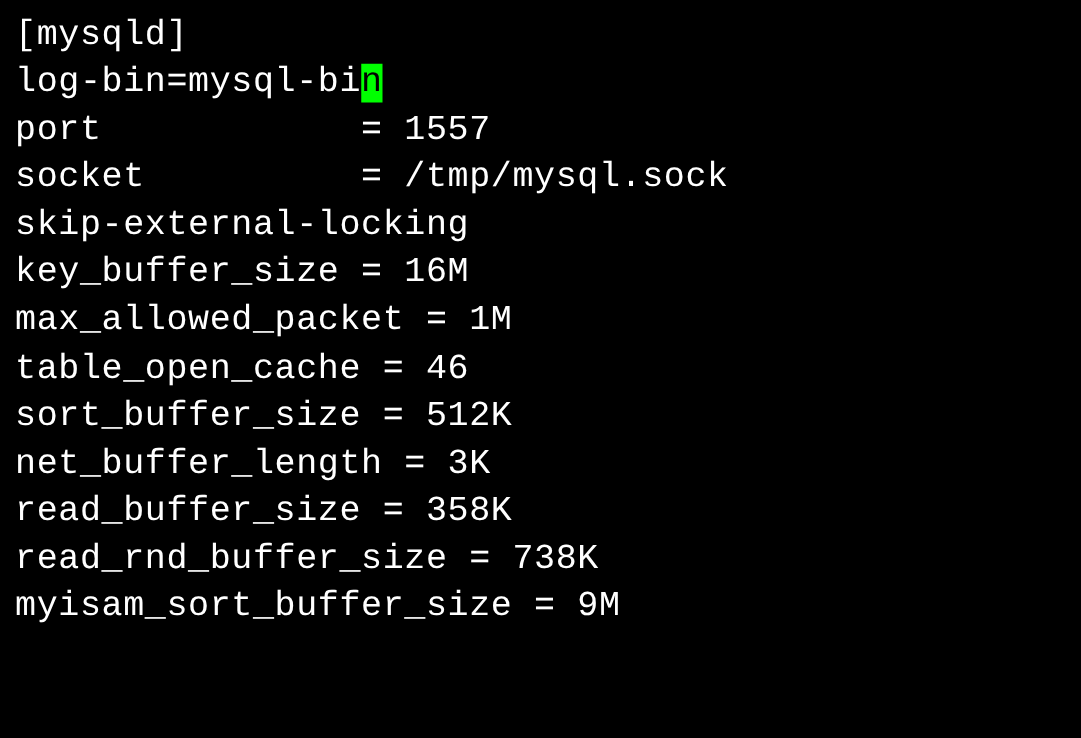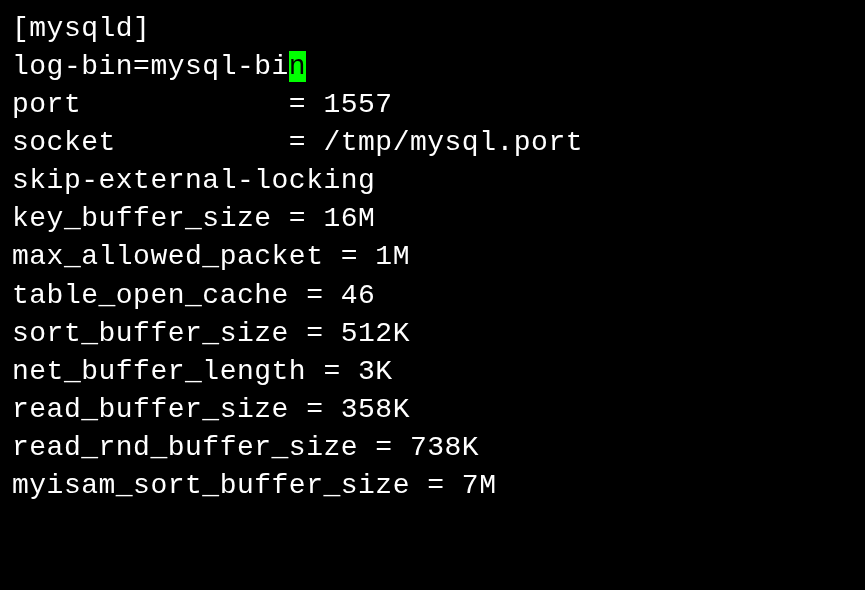--- a/index.html
+++ b/index.html
@@ -26,22 +26,22 @@
       background: #00ff00;
       color: #000000;
     }
   </style>
 </head>
 <body>
 
 <div class="line">[mysqld]</div>
 <div class="line"><span>log-bin=mysql-bi</span><span class="cursor">n</span></div>
 <div class="line">port            = 1557</div>
-<div class="line">socket          = /tmp/mysql.port</div>
+<div class="line">socket          = /tmp/mysql.sock</div>
 <div class="line">skip-external-locking</div>
 <div class="line">key_buffer_size = 16M</div>
 <div class="line">max_allowed_packet = 1M</div>
 <div class="line">table_open_cache = 46</div>
 <div class="line">sort_buffer_size = 512K</div>
 <div class="line">net_buffer_length = 3K</div>
 <div class="line">read_buffer_size = 358K</div>
 <div class="line">read_rnd_buffer_size = 738K</div>
-<div class="line">myisam_sort_buffer_size = 7M</div>
+<div class="line">myisam_sort_buffer_size = 9M</div>
 
 </body></html>

